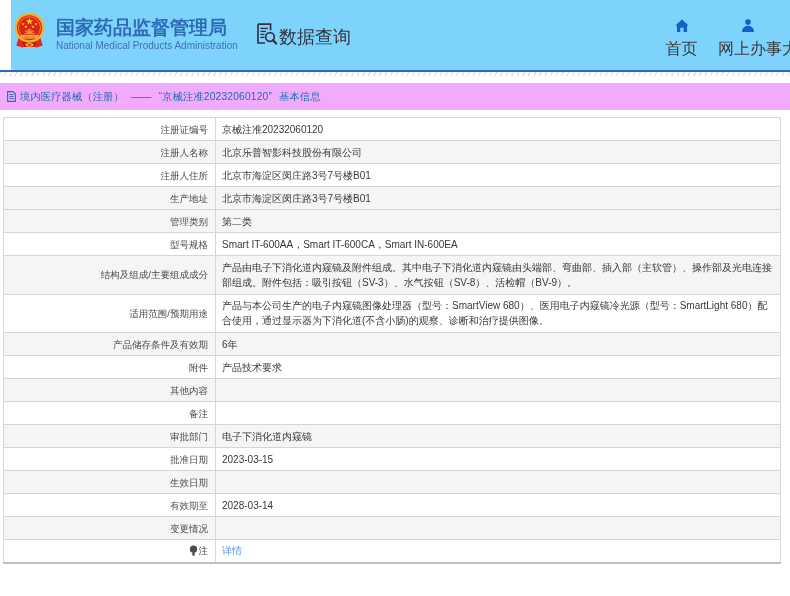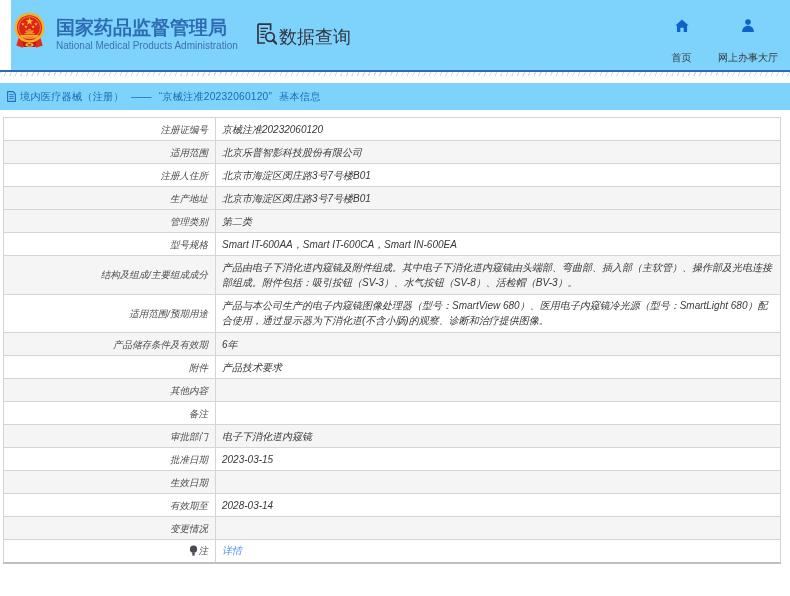--- a/index.html
+++ b/index.html
@@ -11,39 +11,39 @@
   
   .header { position:absolute; left:11px; top:0; width:790px; height:71px; background:#7dd3fc; }
   .emblem { position:absolute; left:2px; top:11px; width:33px; height:39px; }
   .brand-cn { position:absolute; left:45px; top:15px; font-size:19px; font-weight:bold; color:#2d6cb5; letter-spacing:0; white-space:nowrap; }
   .brand-en { position:absolute; left:45px; top:39.5px; font-size:10px; color:#4170b0; letter-spacing:0px; white-space:nowrap; }
   .dq { position:absolute; left:245px; top:22px; height:24px; }
   .dq-icon { position:absolute; left:0; top:1px; width:21px; height:22px; }
   .dq-text { position:absolute; left:23px; top:3px; font-size:18px; font-weight:500; color:#33333f; white-space:nowrap; }
   .nav-item { position:absolute; top:19px; text-align:center; cursor:pointer; }
   .nav-item .nicon { display:block; margin:0 auto; }
-  .nav-item .nlabel { display:block; margin-top:18px; font-size:10px; color:#3b3b3b; white-space:nowrap;font-family:Liberation Serif, serif; }
+  .nav-item .nlabel { display:block; margin-top:6px; font-size:16px; color:#3b3b3b; white-space:nowrap;font-family:Liberation Serif, serif; }
   .nav-home { left:644px; width:53px; }
   .nav-hall { left:707px; width:60px; }
 
   .blue-line { position:absolute; left:0; top:70px; width:790px; height:2px; background:#2d6cb5; }
   .hatch { position:absolute; left:0; top:72px; width:790px; height:4px;
            background:repeating-linear-gradient(115deg, #d3dae1 0 1px, rgba(255,255,255,0) 1px 5px); }
 
   
-  .crumb-bar { position:absolute; left:0; top:83px; width:790px; height:27px; background:#7dd3fc; }
+  .crumb-bar { position:absolute; left:0; top:83px; width:790px; height:27px; background:#f0abfc; }
   .crumb-inner { position:absolute; left:7px; top:0; height:27px; display:flex; align-items:center; }
   .crumb-icon { width:9px; height:11px; margin-right:4px; flex:0 0 auto; }
   .crumb-text { font-size:10.2px; color:#1c69b3; white-space:nowrap; letter-spacing:0.2px; word-spacing:4px; }
 
   
   .tbl-wrap { position:absolute; left:3px; top:117px; width:778px; }
   table.info { width:778px; border-collapse:collapse; table-layout:fixed; }
   table.info { border:1px solid #b3b3b3; border-bottom:2px solid #c0c0c0; }
-  table.info th, table.info td { border:1px solid #d5d5d5; font-weight:normal; vertical-align:middle;font-style:italic; }
+  table.info th, table.info td { border:1px solid #d5d5d5; font-weight:normal; vertical-align:middle; }
   table.info tr.even { background:#f5f5f5; }
   table.info tr.odd  { background:#ffffff; }
   table.info th { width:212px; text-align:right; padding:3px 7px 3px 4px; font-size:9.5px; color:#4a4a4a; line-height:15px; }
   table.info td { text-align:left; padding:3px 8px 3px 6px; font-size:10px; color:#383838; line-height:15px;margin-top:20px; }
   table.info tr { height:23px; }
   table.info tr.tall th, table.info tr.tall td { padding-top:3.75px; padding-bottom:3.75px; }
   .lbl-icon { display:inline-block; width:9px; height:11px; vertical-align:-1.5px; margin-right:1px; }
   a.detail-link { color:#4a90f0; text-decoration:none; cursor:pointer; }
 </style>
 </head>
@@ -128,42 +128,42 @@
   </div>
 
   <div class="tbl-wrap">
     <table class="info">
       <tbody id="tbody">
           <tr class="odd">
             <th><span>注册证编号</span></th>
             <td><span>京械注准20232060120</span></td>
           </tr>
           <tr class="even">
-            <th><span>适用范围</span></th>
+            <th><span>注册人名称</span></th>
             <td><span>北京乐普智影科技股份有限公司</span></td>
           </tr>
           <tr class="odd">
             <th><span>注册人住所</span></th>
             <td><span>北京市海淀区闵庄路3号7号楼B01</span></td>
           </tr>
           <tr class="even">
             <th><span>生产地址</span></th>
             <td><span>北京市海淀区闵庄路3号7号楼B01</span></td>
           </tr>
           <tr class="even">
             <th><span>管理类别</span></th>
             <td><span>第二类</span></td>
           </tr>
           <tr class="odd">
             <th><span>型号规格</span></th>
             <td><span>Smart IT-600AA，Smart IT-600CA，Smart IN-600EA</span></td>
           </tr>
           <tr class="even tall">
             <th><span>结构及组成/主要组成成分</span></th>
-            <td><span>产品由电子下消化道内窥镜及附件组成。其中电子下消化道内窥镜由头端部、弯曲部、插入部（主软管）、操作部及光电连接部组成。附件包括：吸引按钮（SV-3）、水气按钮（SV-8）、活检帽（BV-3）。</span></td>
+            <td><span>产品由电子下消化道内窥镜及附件组成。其中电子下消化道内窥镜由头端部、弯曲部、插入部（主软管）、操作部及光电连接部组成。附件包括：吸引按钮（SV-3）、水气按钮（SV-8）、活检帽（BV-9）。</span></td>
           </tr>
           <tr class="odd tall">
             <th><span>适用范围/预期用途</span></th>
             <td><span>产品与本公司生产的电子内窥镜图像处理器（型号：SmartView 680）、医用电子内窥镜冷光源（型号：SmartLight 680）配合使用，通过显示器为下消化道(不含小肠)的观察、诊断和治疗提供图像。</span></td>
           </tr>
           <tr class="even">
             <th><span>产品储存条件及有效期</span></th>
             <td><span>6年</span></td>
           </tr>
           <tr class="odd">

